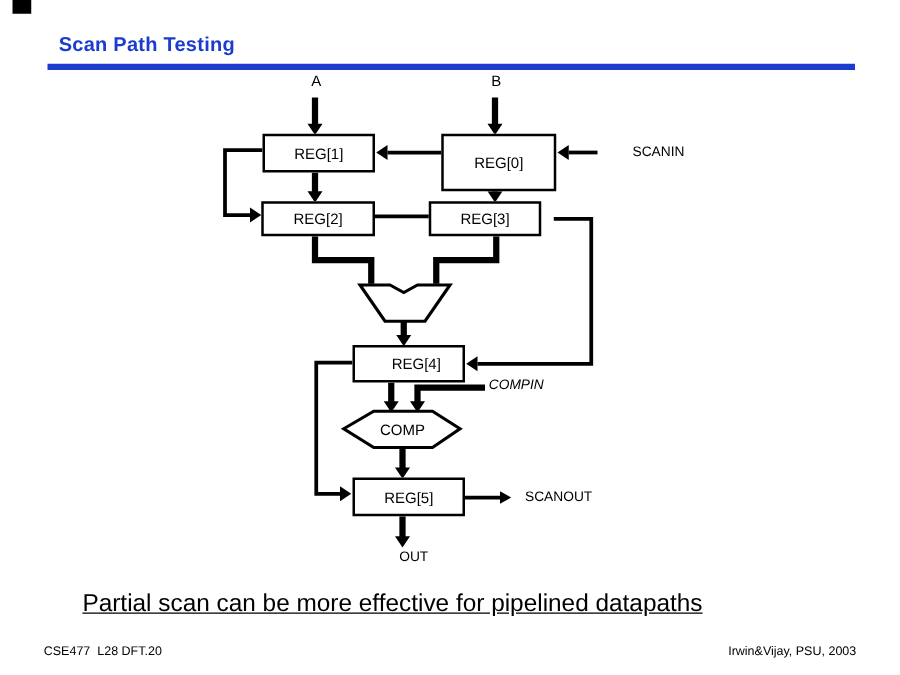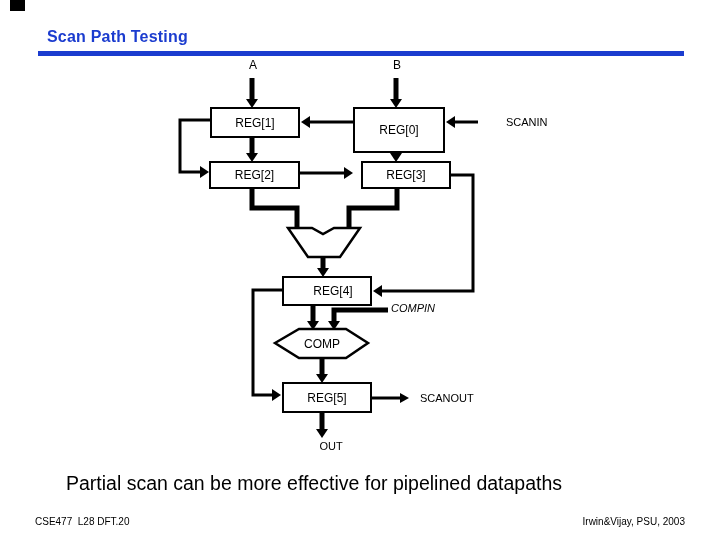--- a/index.html
+++ b/index.html
@@ -19,34 +19,34 @@
   }
   .diagram-svg{position:absolute;left:0;top:0;width:720px;height:540px;z-index:1;}
   .reg{
     position:absolute;box-sizing:border-box;border:2px solid #000;background:#fff;
     display:flex;align-items:center;justify-content:center;
     font-size:12px;z-index:2;
   }
   .reg1{left:210px;top:107px;width:90px;height:31px;}
   .reg0{left:353px;top:107px;width:92px;height:46px;}
   .reg2{left:209px;top:161px;width:91px;height:28px;}
-  .reg3{left:361px;top:161px;width:90px;height:28px;}
+  .reg3{left:343px;top:161px;width:90px;height:28px;}
   .reg4{left:282px;top:276px;width:90px;height:30px;padding-left:12px;}
   .reg5{left:282px;top:382px;width:90px;height:31px;}
   .dlabel{position:absolute;font-size:11px;z-index:3;white-space:nowrap;}
   .lab-a{left:246px;top:58px;width:14px;text-align:center;font-size:12px;}
   .lab-b{left:390px;top:58px;width:14px;text-align:center;font-size:12px;}
   .lab-scanin{left:506px;top:116px;}
   .lab-compin{left:391px;top:302px;font-style:italic;}
   .lab-comp{left:296px;top:337px;width:52px;text-align:center;font-size:12px;}
   .lab-scanout{left:420px;top:392px;}
   .lab-out{left:310px;top:440px;width:42px;text-align:center;}
   .statement{
     position:absolute;left:0;top:472px;width:628px;text-align:center;
-    font-size:19.5px;color:#000;
+    font-size:19.5px;color:#000;text-decoration:underline;
   }
   .footer{position:absolute;top:516px;font-size:10px;color:#000;}
   .footer-left{left:35px;white-space:pre;}
   .footer-right{right:35px;}
   svg line,svg path{stroke:#000;fill:none;}
   svg polygon.head{fill:#000;stroke:none;}
   svg .shape{fill:#fff;stroke:#000;stroke-width:2.5;}
 </style>
 </head>
 <body>

